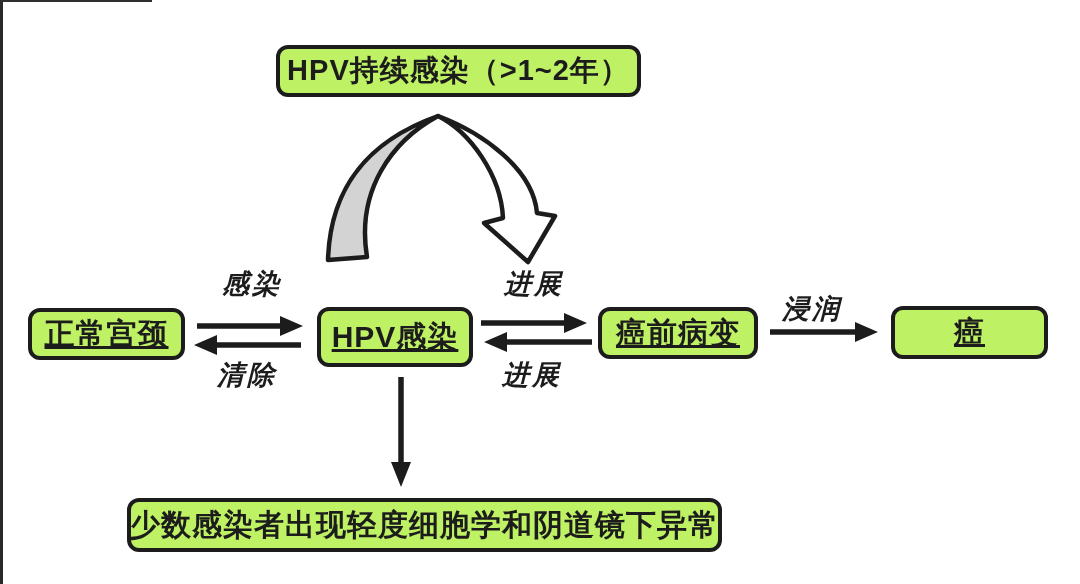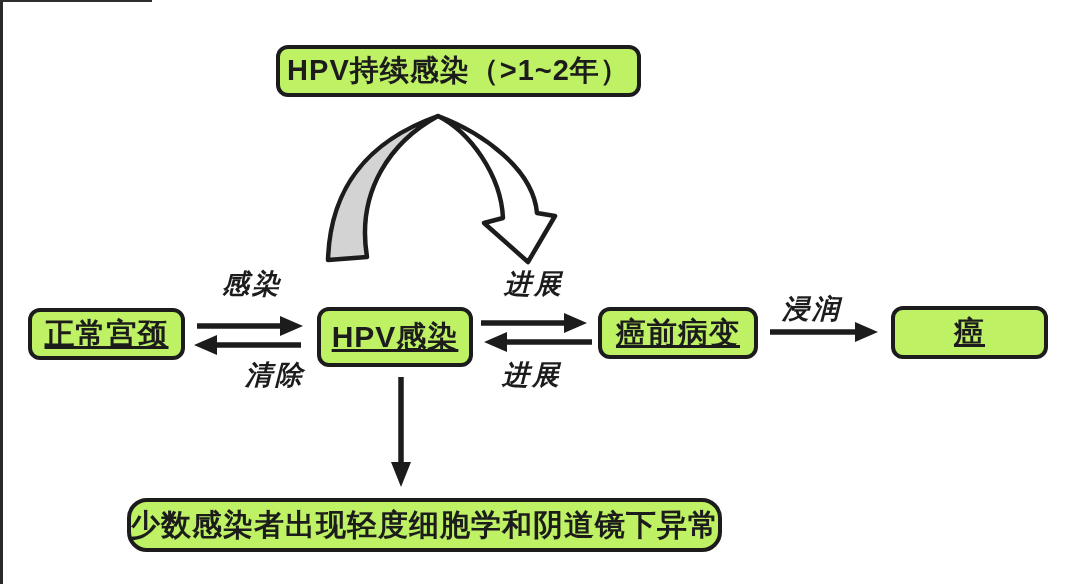--- a/index.html
+++ b/index.html
@@ -63,34 +63,34 @@
     font-size:30px;
     text-decoration:underline;
   }
   .node-1{left:28px;top:308px;width:157px;height:52px;}
   .node-2{left:317px;top:307px;width:156px;height:60px;}
   .node-3{left:598px;top:307px;width:160px;height:52px;}
   .node-4{left:891px;top:306px;width:157px;height:53px;}
   .note-box{
     left:127px;top:498px;width:595px;height:54px;
     font-size:30px;
-    border-radius:20px;
+    border-radius:12px;
   }
   .edge-label{
     position:absolute;
     transform:translateX(-50%);
     font-family:Liberation Serif, serif;
     font-style:italic;
     font-weight:700;
     font-size:27px;
     letter-spacing:3px;
     white-space:nowrap;
   }
   .lbl-infect{left:252px;top:266px;}
-  .lbl-clear{left:247px;top:357px;margin-left:28px;}
+  .lbl-clear{left:247px;top:357px;}
   .lbl-progress-top{left:534px;top:266px;}
   .lbl-progress-bottom{left:532px;top:357px;}
   .lbl-invade{left:812px;top:291px;}
 </style>
 </head>
 <body>
 
 <div class="canvas">
 
   <div class="edge-left"></div>

